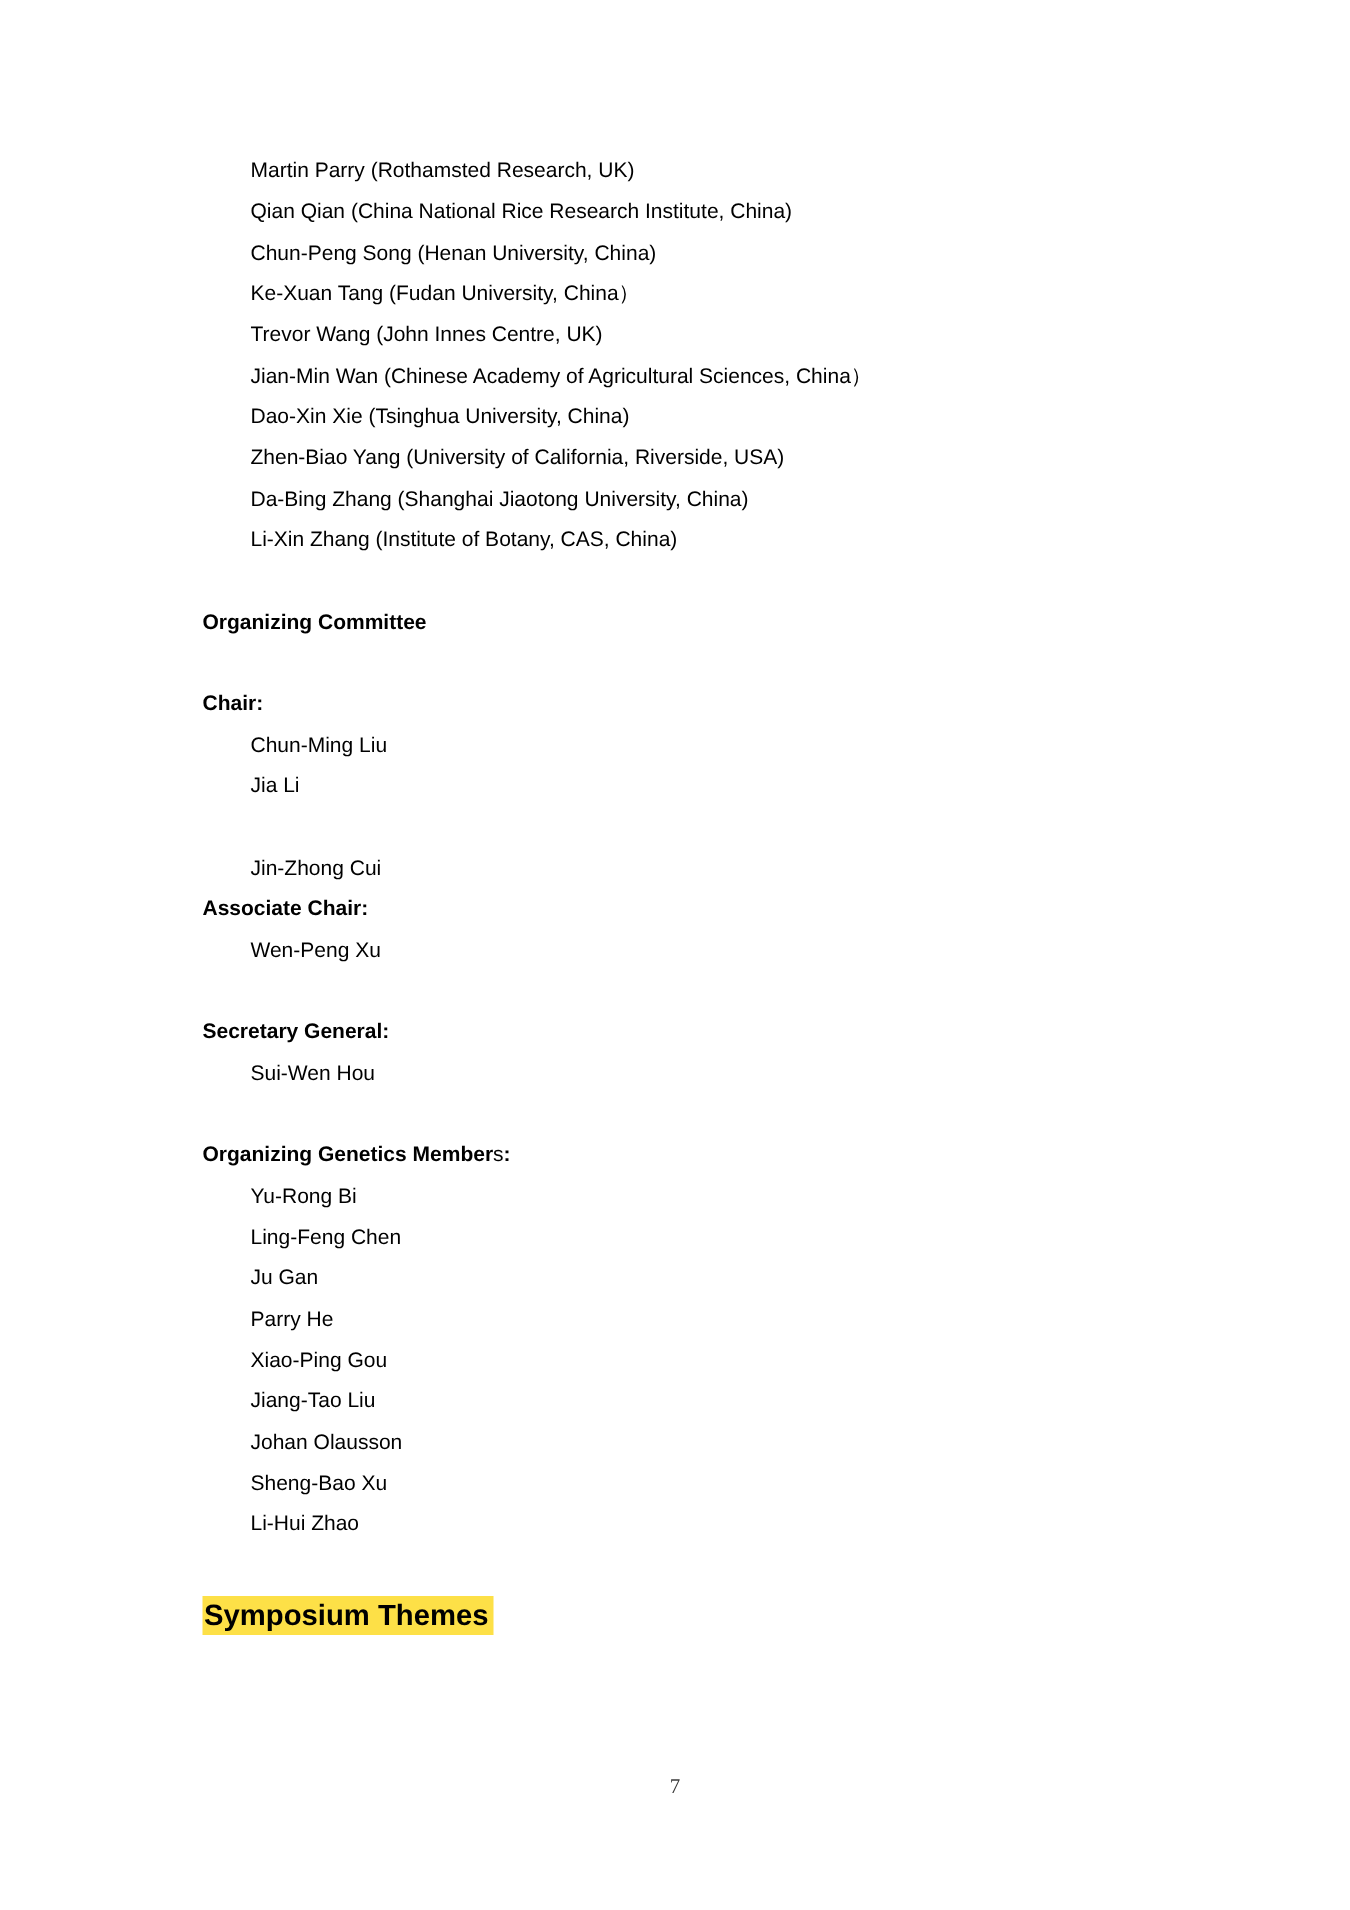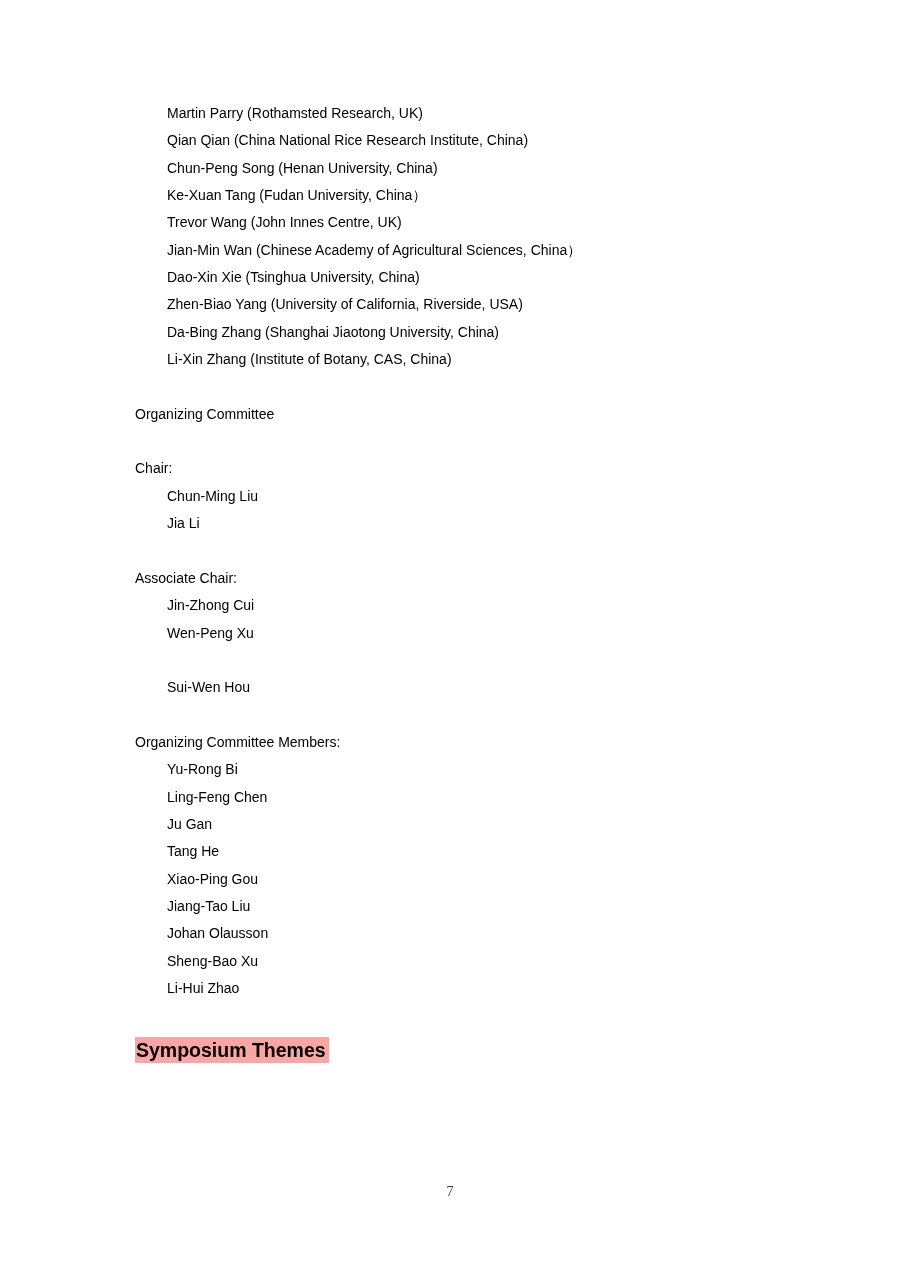--- a/index.html
+++ b/index.html
@@ -19,29 +19,29 @@
     left: 135px;
     right: 40px;
   }
   .line {
     height: 27.35px;
     line-height: 27.35px;
     white-space: nowrap;
   }
   .spacer { height: 27.35px; }
   .indent { padding-left: 32px; }
-  .bold { font-weight: normal; }
+  .bold { font-weight: bold; }
   .reg { font-weight: normal; }
   .themes-line {
     height: 40px;
     line-height: 40px;
     white-space: nowrap;
   }
   .highlight {
-    background: #fca5a5;
+    background: #fde047;
     font-size: 19.5px;
     font-weight: bold;
     padding: 2px 3px 2px 1px;
   }
   .footer {
     position: absolute;
     top: 1182px;
     left: 0;
     width: 100%;
     text-align: center;
@@ -73,37 +73,38 @@
     <div class="line bold">Organizing Committee</div>
 
     <div class="spacer"></div>
 
     <div class="line bold">Chair:</div>
     <div class="line indent">Chun-Ming Liu</div>
     <div class="line indent">Jia Li</div>
 
     <div class="spacer"></div>
 
+    <div class="line indent">Jin-Zhong Cui</div>
     <div class="line bold">Associate Chair:</div>
-    <div class="line indent">Jin-Zhong Cui</div>
     <div class="line indent">Wen-Peng Xu</div>
 
     <div class="spacer"></div>
 
+    <div class="line bold">Secretary General:</div>
     <div class="line indent">Sui-Wen Hou</div>
 
     <div class="spacer"></div>
 
     <div class="line">
-      <span class="bold">Organizing Committee Member</span><span class="reg">s</span><span class="bold">:</span>
+      <span class="bold">Organizing Genetics Member</span><span class="reg">s</span><span class="bold">:</span>
     </div>
     <div class="line indent">Yu-Rong Bi</div>
     <div class="line indent">Ling-Feng Chen</div>
     <div class="line indent">Ju Gan</div>
-    <div class="line indent">Tang He</div>
+    <div class="line indent">Parry He</div>
     <div class="line indent">Xiao-Ping Gou</div>
     <div class="line indent">Jiang-Tao Liu</div>
     <div class="line indent">Johan Olausson</div>
     <div class="line indent">Sheng-Bao Xu</div>
     <div class="line indent">Li-Hui Zhao</div>
 
     <div class="spacer"></div>
 
     <div class="themes-line">
       <span class="highlight">Symposium Themes</span>

